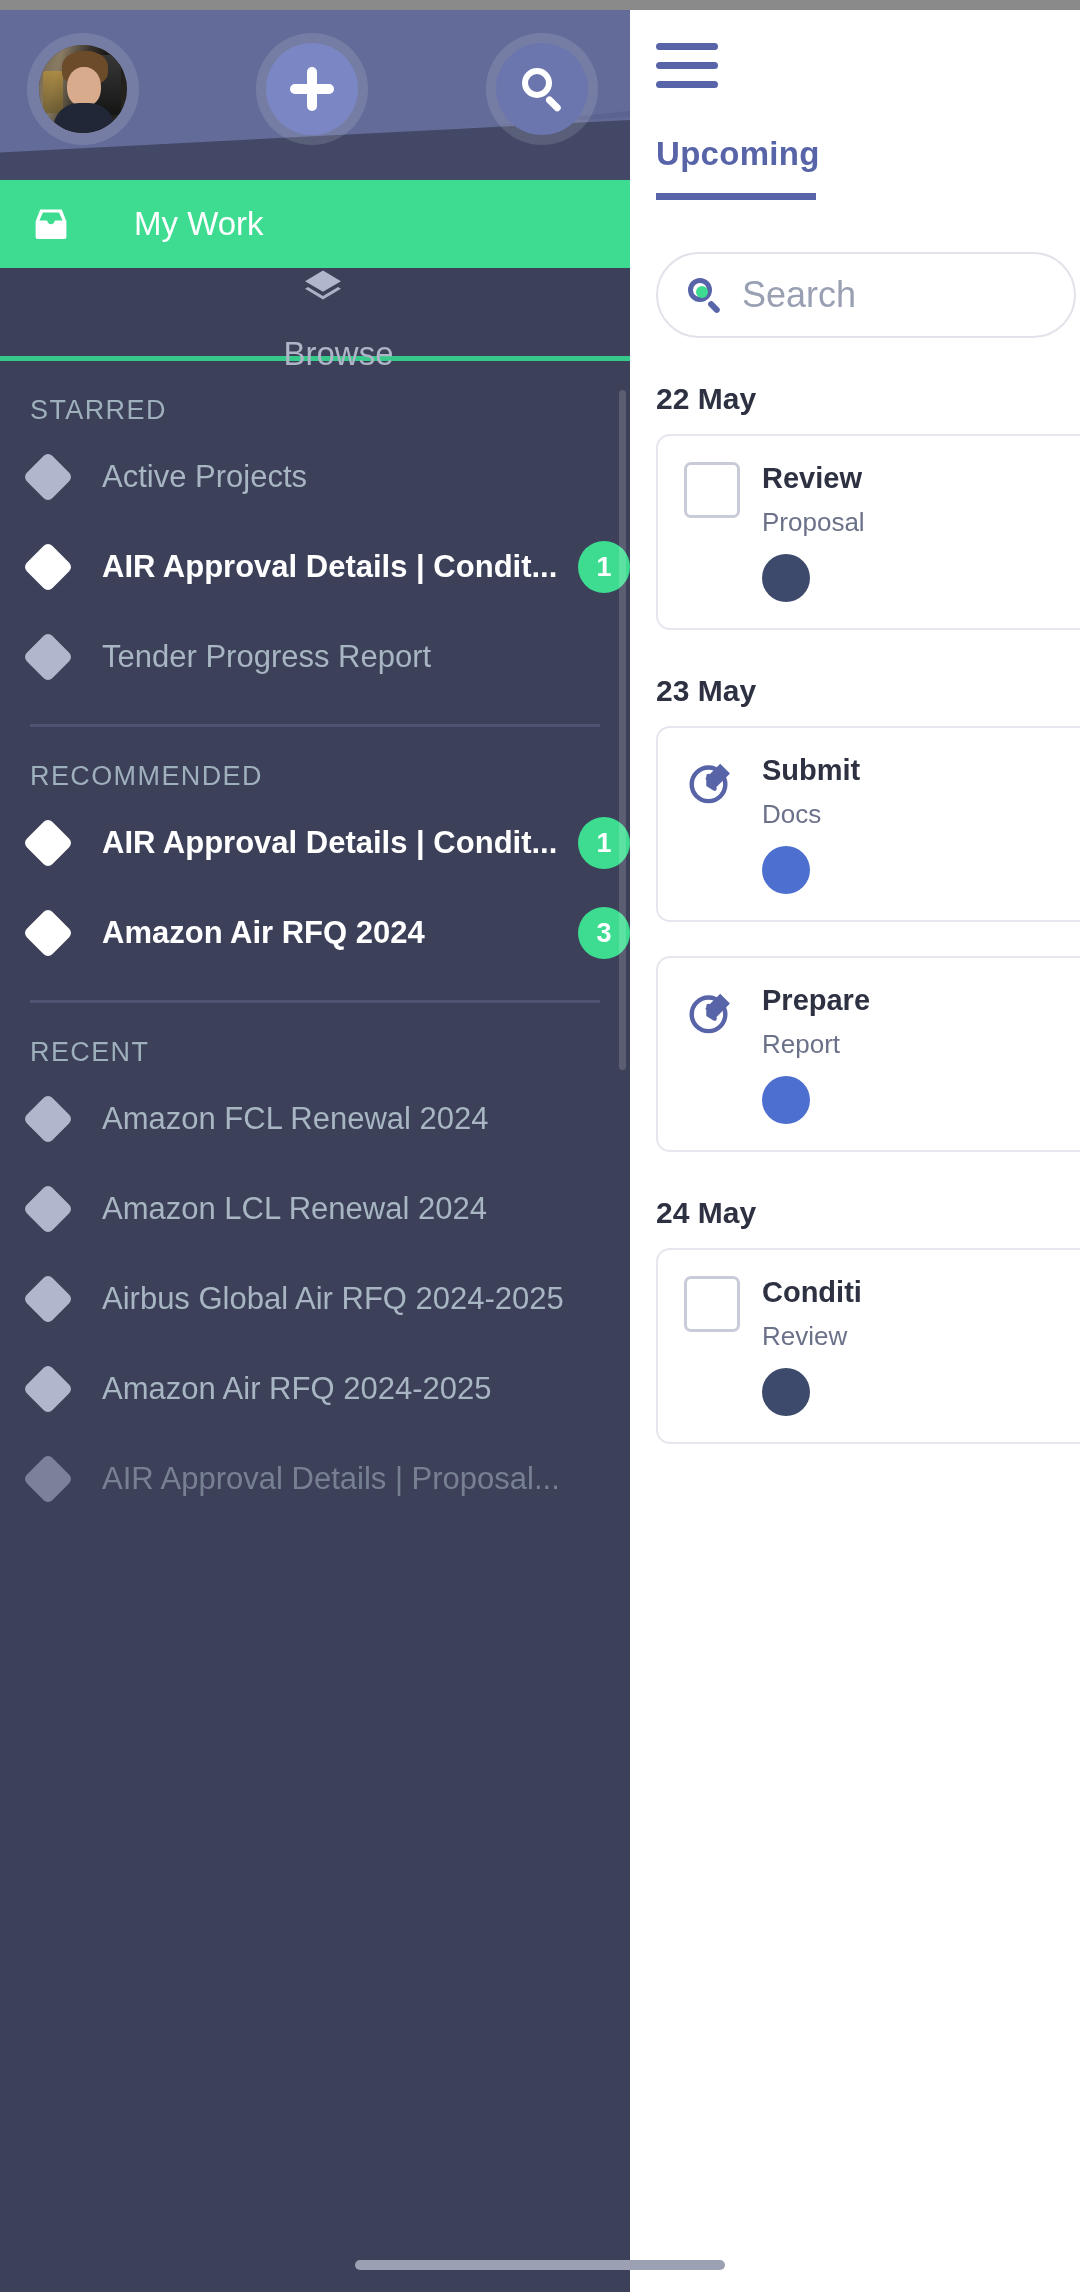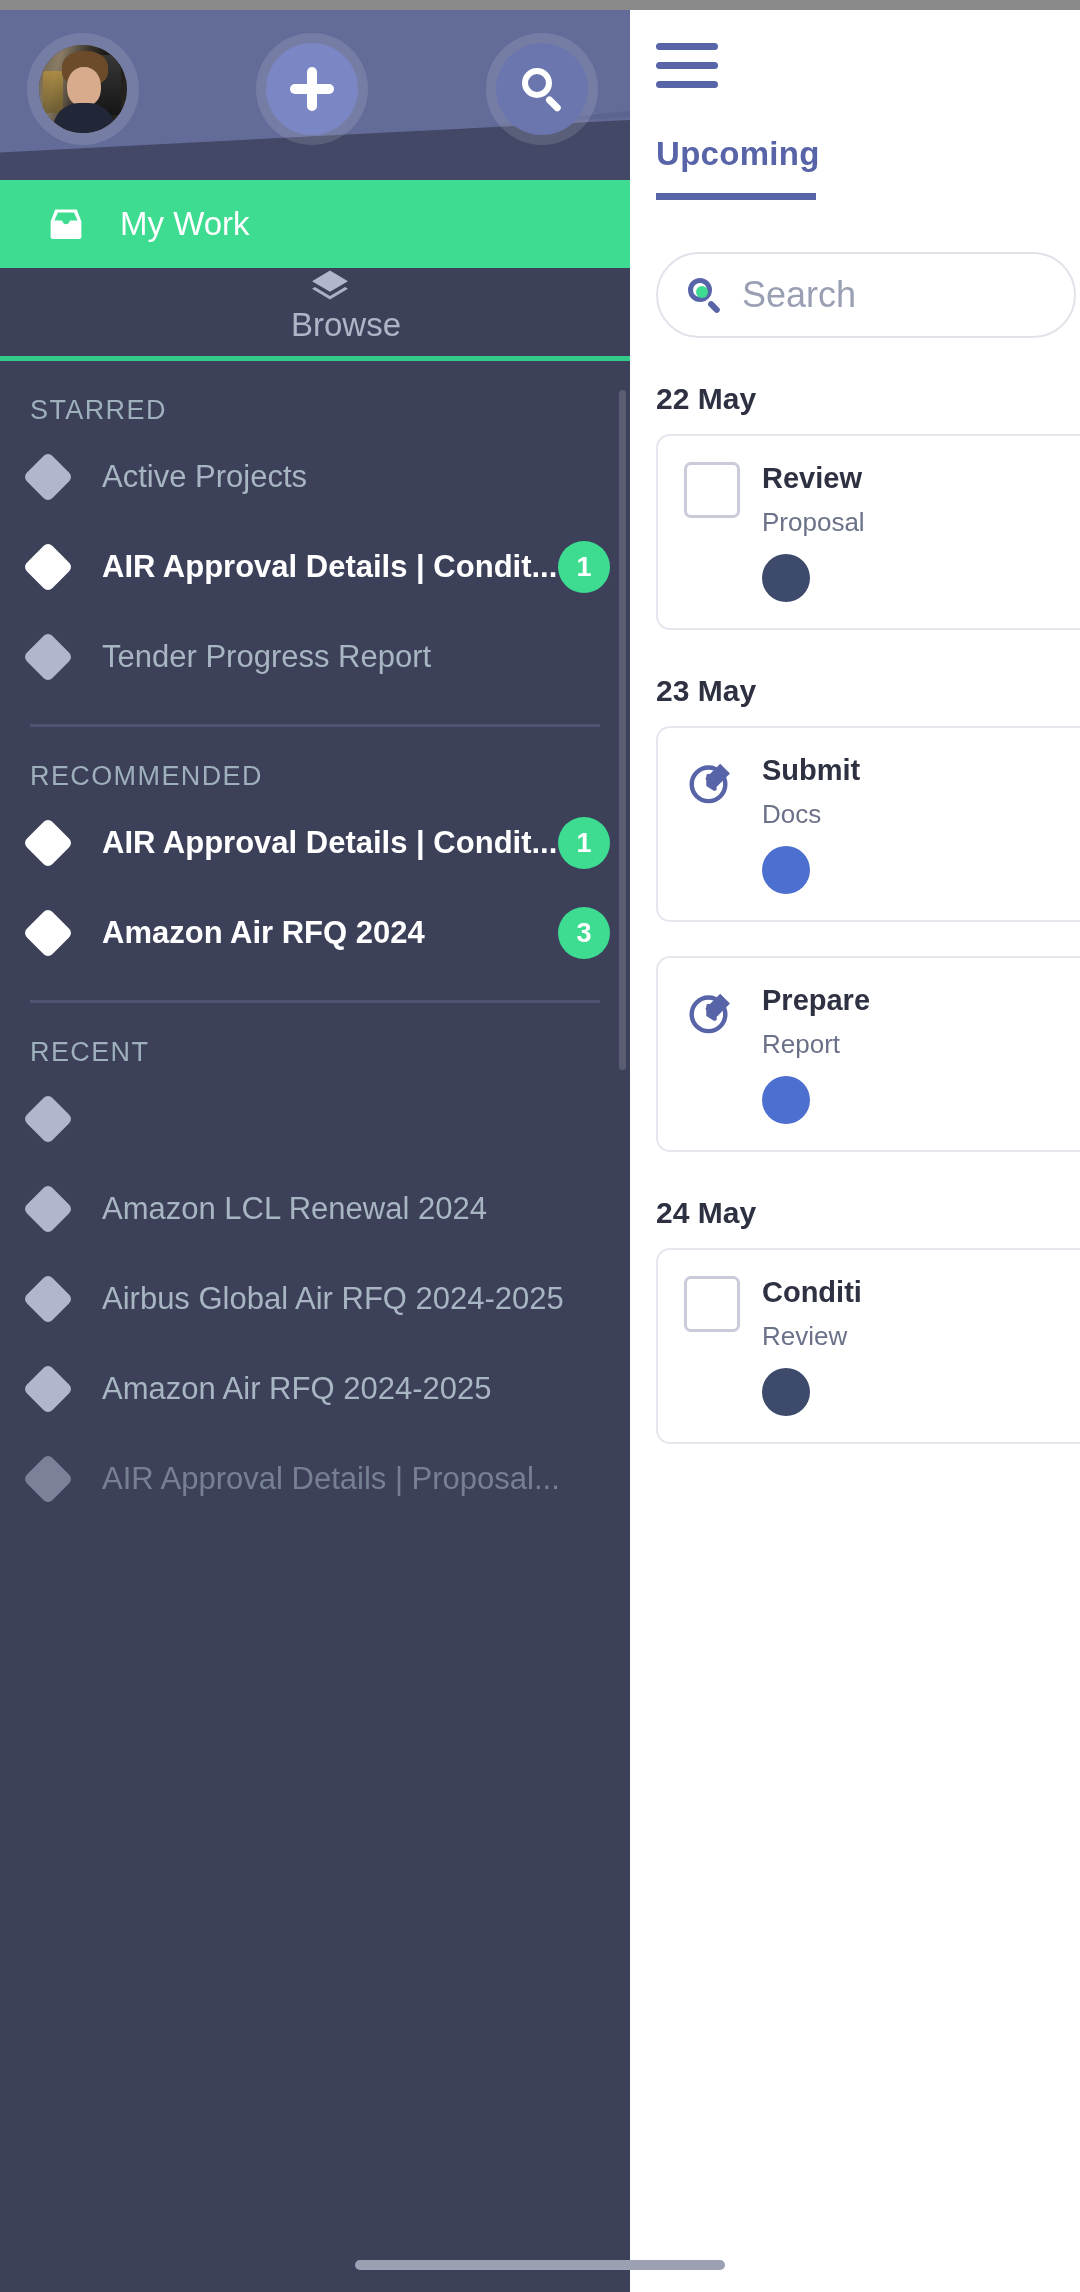--- a/index.html
+++ b/index.html
@@ -94,21 +94,21 @@
   .plus-h { left:1px; top:18px; width:44px; height:10px; }
   .mag { position:relative; width:46px; height:46px; }
   .mag-c { position:absolute; left:3px; top:2px; width:30px; height:30px;
     border:6px solid #fff; border-radius:50%; }
   .mag-h { position:absolute; left:28px; top:28px; width:18px; height:7px;
     background:#fff; border-radius:4px; transform:rotate(45deg); transform-origin:left center; }
 
   
   .nav-row {
     display:flex; align-items:center;
-    height:88px; padding-left:46px;
+    height:88px; padding-left:31px;gap:29px;
   }
   .nav-row.active { background:#3ddc91; }
   .nav-row.plain  { background:#3c4059;flex-direction:column; }
   .nav-icon { width:58px; display:flex; align-items:center; justify-content:flex-start; }
   .nav-label { font-size:33px; margin-left:16px; }
   .nav-row.active .nav-label { color:#ffffff; }
   .nav-row.plain  .nav-label { color:#aeb5c6; }
 
   .inbox-ico { width:40px; height:36px; position:relative; }
   .inbox-ico svg { display:block; }
@@ -117,21 +117,21 @@
 
   .green-rule { height:5px; background:#35c98a; }
 
   
   .section-head {
     font-size:27px; letter-spacing:1.4px; color:#9fb0bd;
     padding:34px 0 6px 30px;
   }
   .item-row {
     display:flex; align-items:center;
-    height:90px; padding-left:30px; padding-right:20px;
+    height:90px; padding-left:30px; 
   }
   .diamond { width:36px; height:36px; transform:rotate(45deg); border-radius:6px; flex:0 0 auto; }
   .diamond.dim  { background:#b2b6cd; }
   .diamond.lit  { background:#ffffff; }
   .item-label {
     font-size:31px; margin-left:36px;
     white-space:nowrap; overflow:hidden;
   }
   .item-label.dim { color:#a7b6c2; font-weight:400; }
   .item-label.lit { color:#ffffff; font-weight:700; }
@@ -385,20 +385,21 @@
       <span class="item-label lit">Amazon Air RFQ 2024</span>
       <span class="badge">3</span>
     </div>
 
     <div class="divider"></div>
 
     <div class="section-head">RECENT</div>
 
     <div class="item-row">
       <span class="diamond dim"></span>
+      <span class="item-label dim">Amazon FCL Renewal 2024</span>
     </div>
     <div class="item-row">
       <span class="diamond dim"></span>
       <span class="item-label dim">Amazon LCL Renewal 2024</span>
     </div>
     <div class="item-row">
       <span class="diamond dim"></span>
       <span class="item-label dim">Airbus Global Air RFQ 2024-2025</span>
     </div>
     <div class="item-row">

